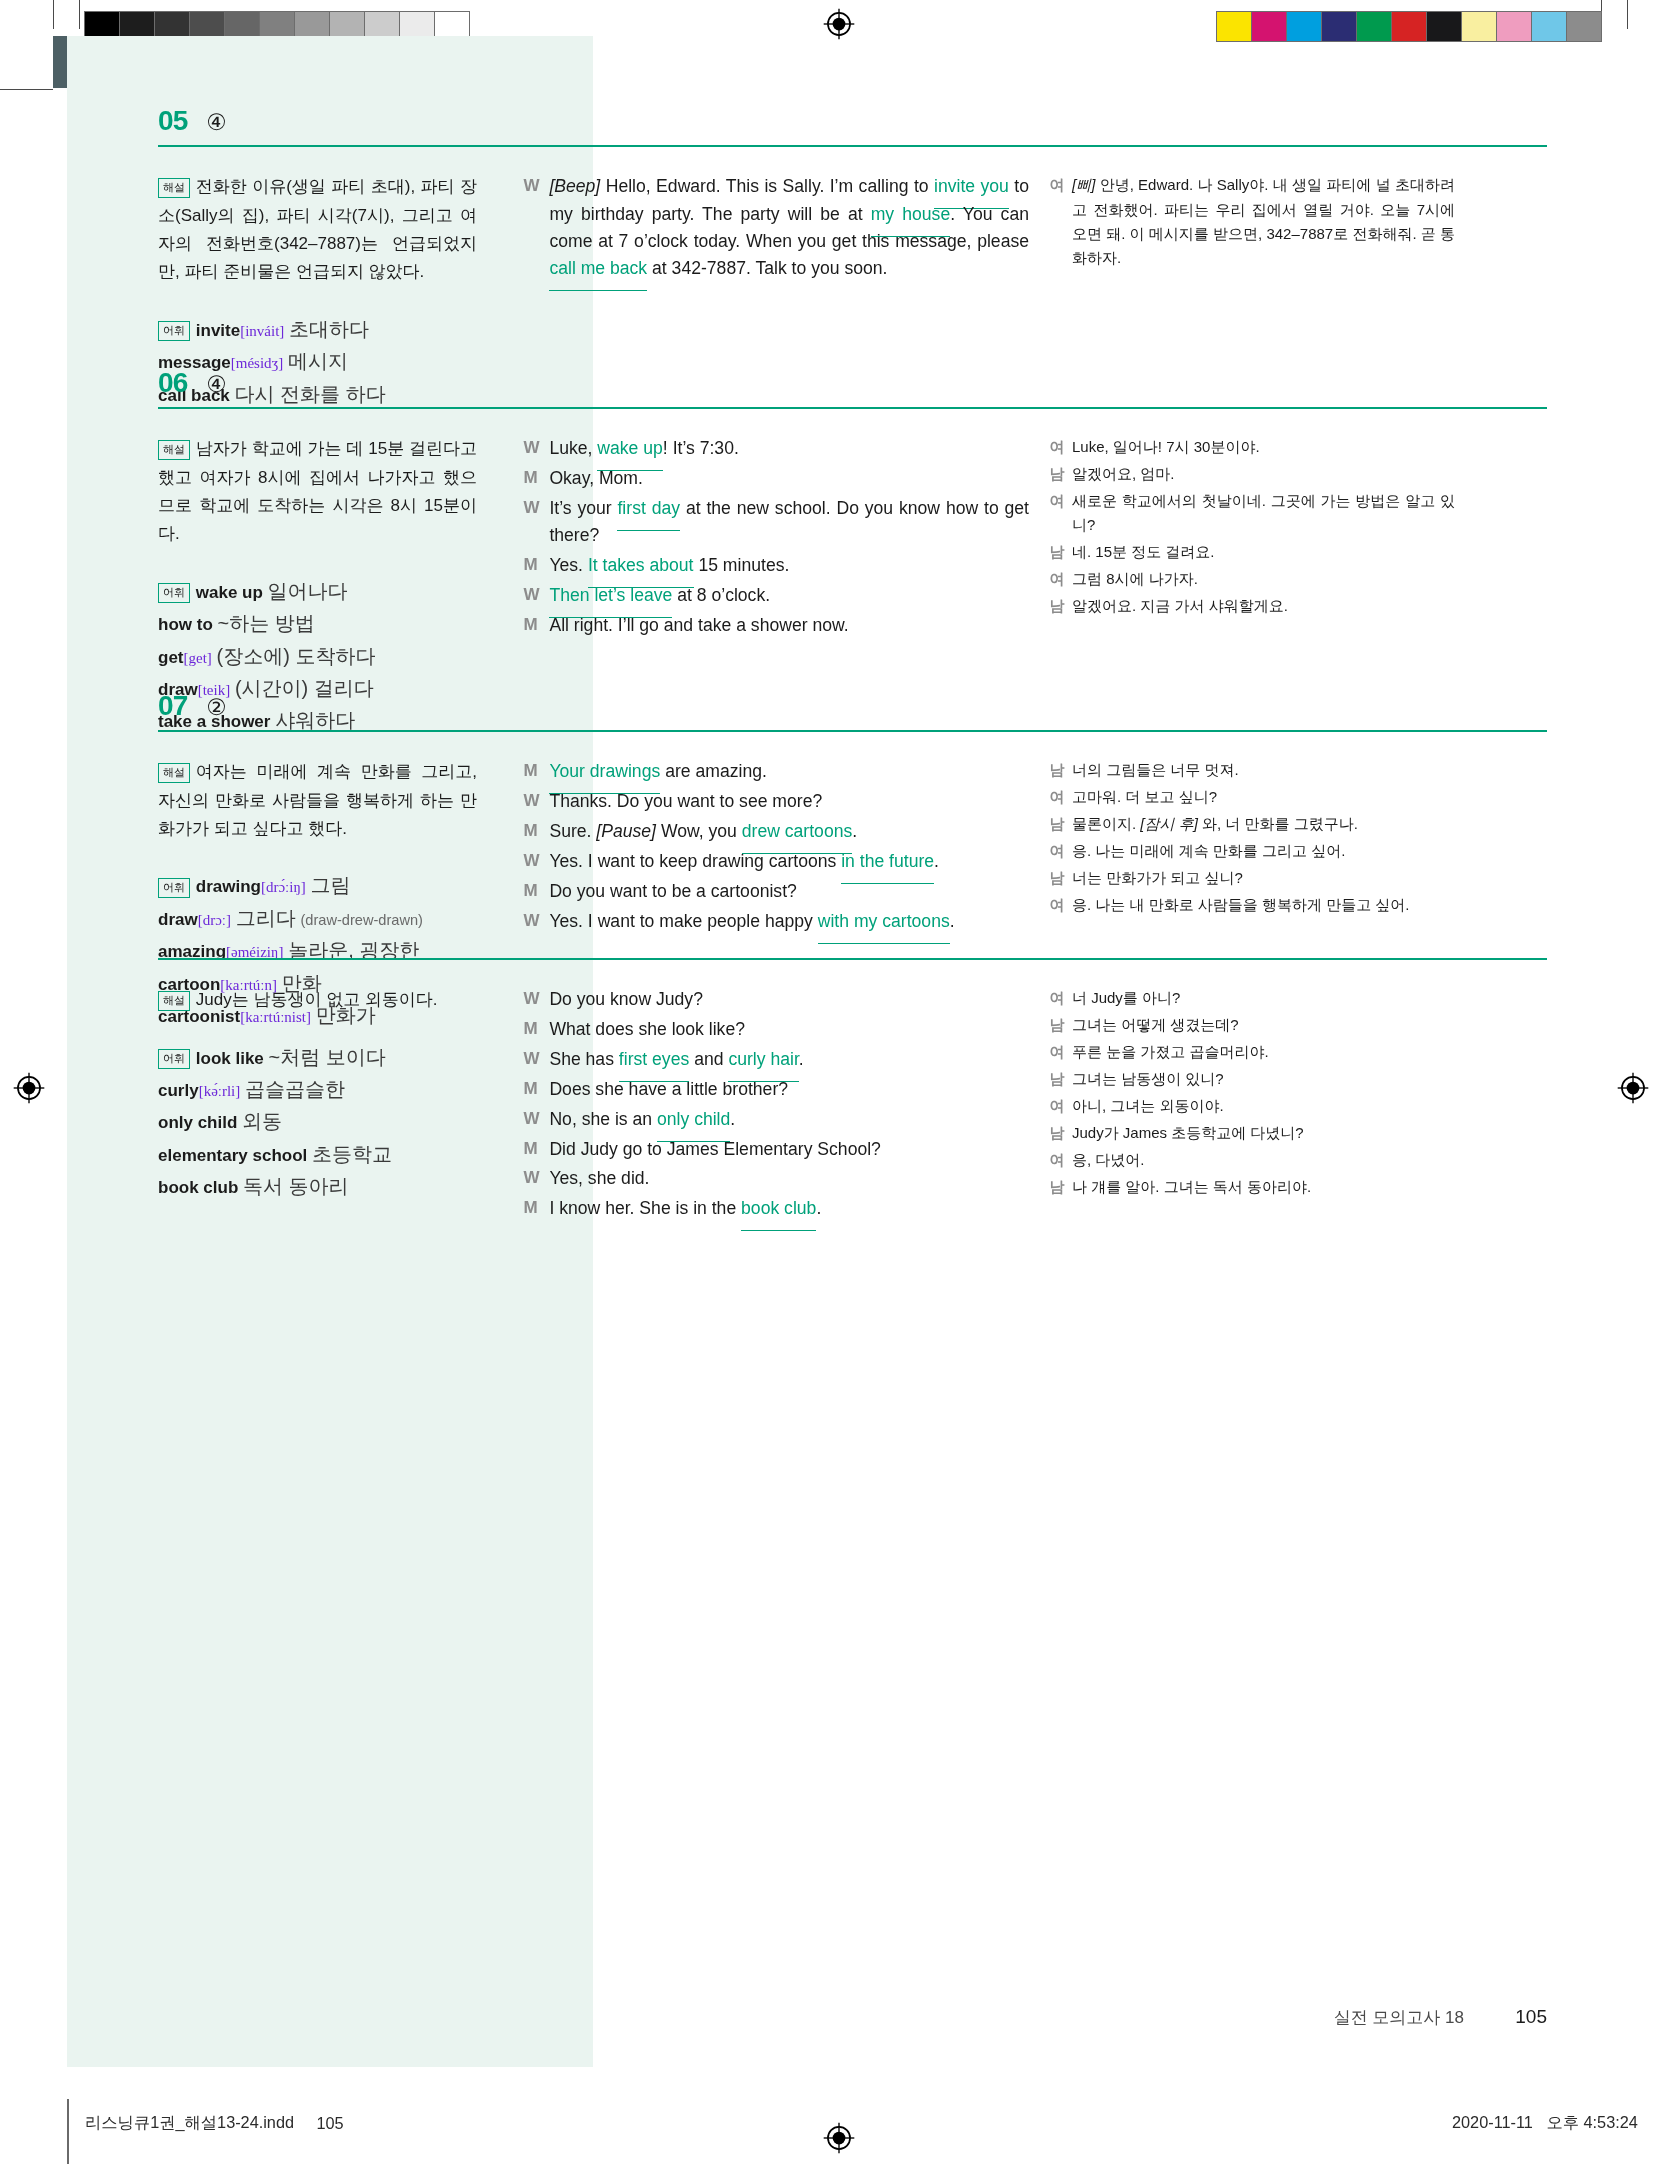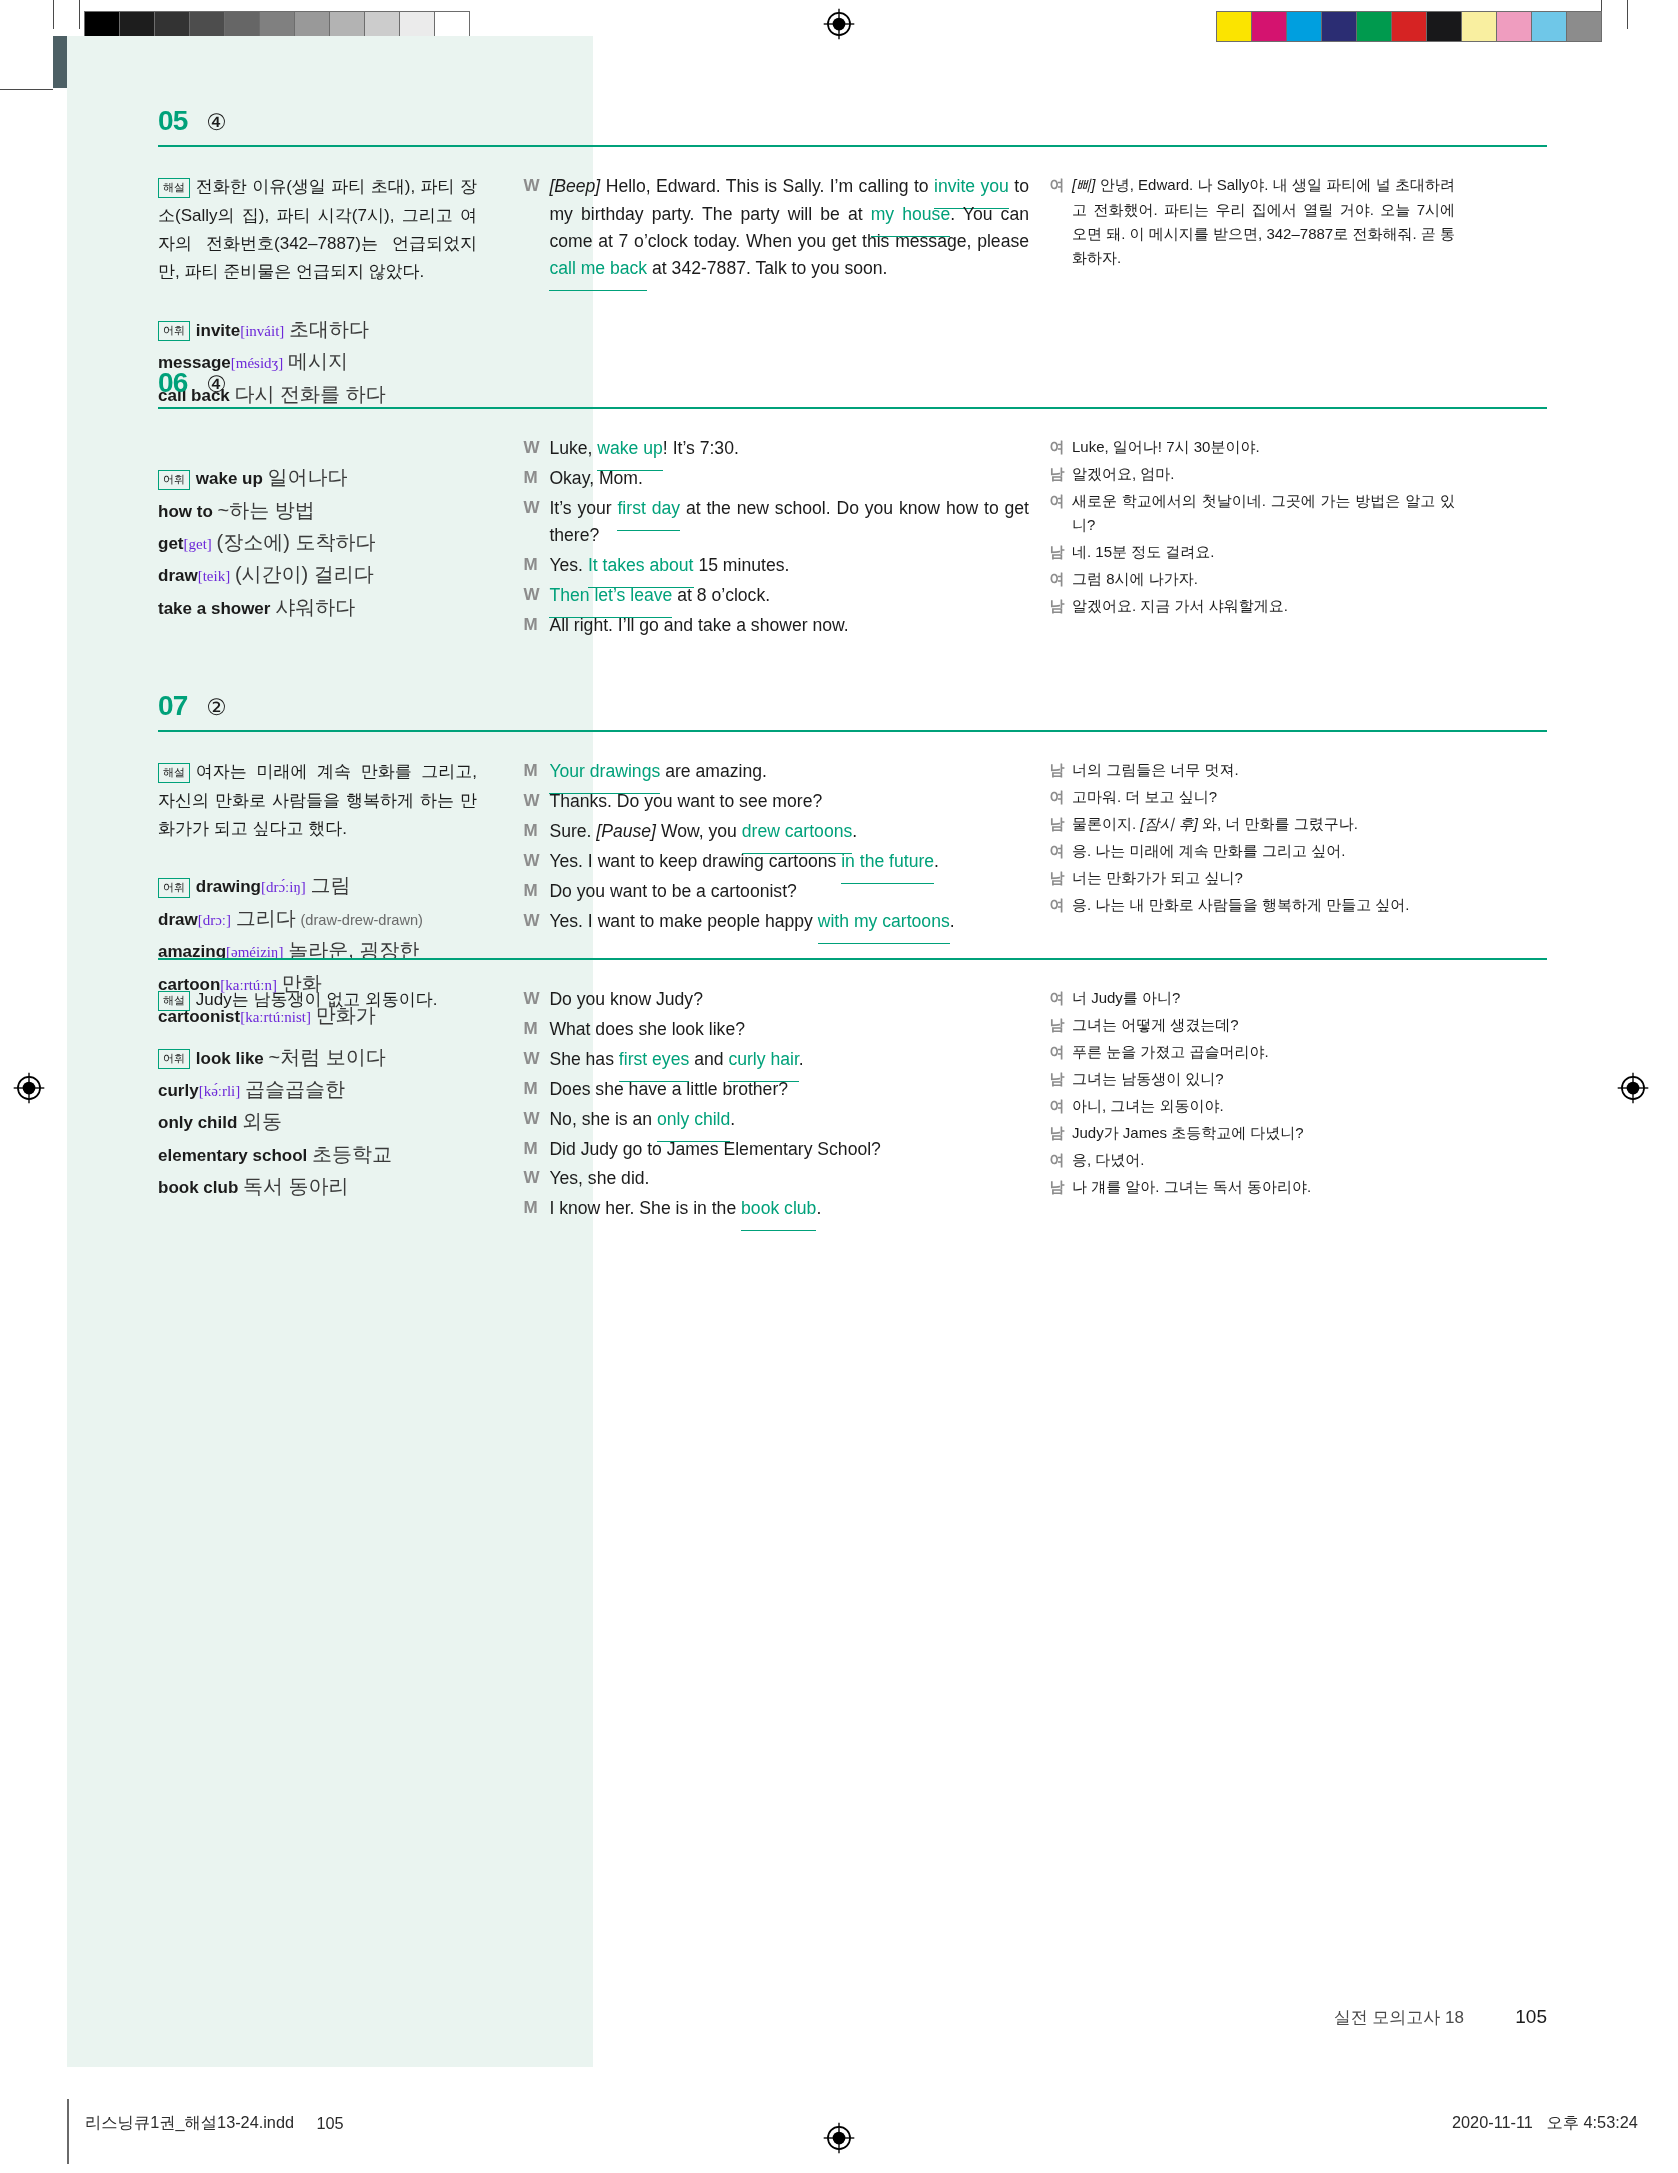--- a/index.html
+++ b/index.html
@@ -177,20 +177,21 @@
         </div>
       </div>
       <div class="section" style="position: absolute; left: 0px; top: 331px; width: 1480px;">
         <div class="sec-head">
           <span class="sec-num">06</span>
           <span class="sec-ans">④</span>
         </div>
         <div class="sec-rule"></div>
         <div class="sec-body">
           <div class="col-left">
+            <div class="tagline"><span class="tag">해설</span>남자가 학교에 가는 데 15분 걸린다고 했고 여자가 8시에 집에서 나가자고 했으므로 학교에 도착하는 시각은 8시 15분이다.</div>
             <div class="vocab">
               <div class="vocab-line"><span class="tag">어휘</span><span class="hw">wake up</span> <span class="ko">일어나다</span></div>
               <div class="vocab-line"><span class="hw">how to</span> <span class="ko">~하는 방법</span></div>
               <div class="vocab-line"><span class="hw">get</span><span class="ipa">[get]</span> <span class="ko">(장소에) 도착하다</span></div>
               <div class="vocab-line"><span class="hw">draw</span><span class="ipa">[teik]</span> <span class="ko">(시간이) 걸리다</span></div>
               <div class="vocab-line"><span class="hw">take a shower</span> <span class="ko">샤워하다</span></div>
             </div>
           </div>
           <div class="col-mid">
             <div class="script-line">

